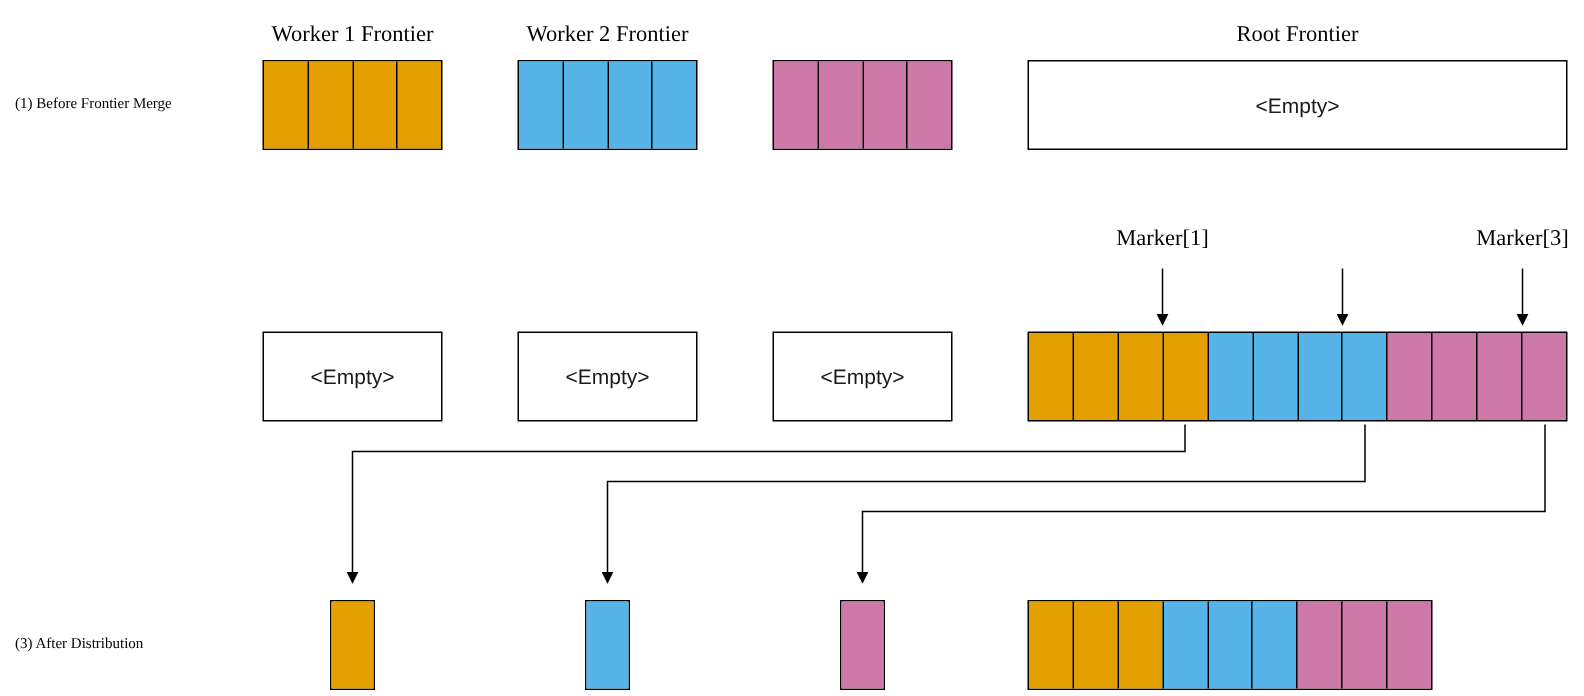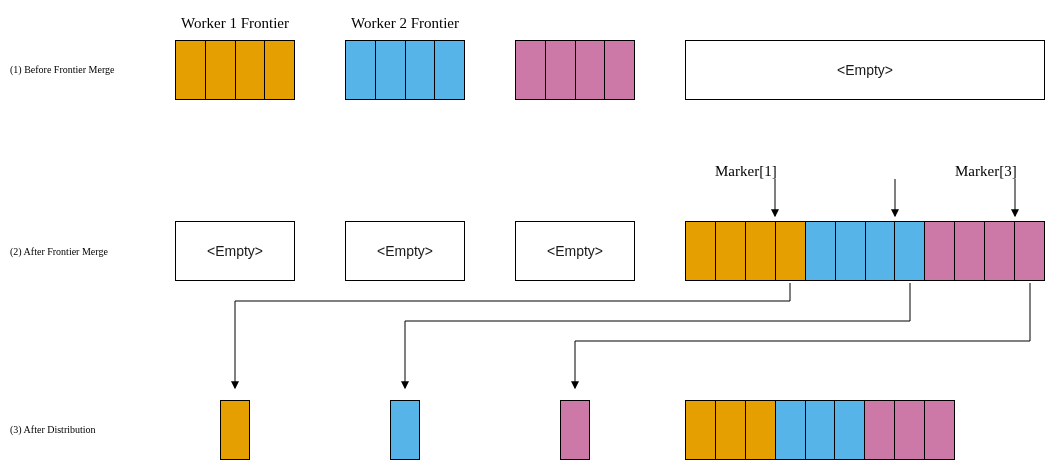--- a/index.html
+++ b/index.html
@@ -33,23 +33,23 @@
     line-height:16px;
     color:#000;
     white-space:nowrap;
   }
   .mlabel{
     position:absolute;
     top:151px;
     width:120px;
     font-size:15px;
     line-height:17px;
+    text-align:center;
     color:#000;
     white-space:nowrap;
-    margin-top:12px;
   }
   .cellbox{
     position:absolute;
     height:60px;
     display:flex;
     box-sizing:border-box;
     border:1px solid var(--line,#000);
     background:#fff;
   }
   .cellbox .cell{
@@ -87,23 +87,23 @@
     <line x1="775" y1="179" x2="775" y2="216" stroke="#000" stroke-width="1" marker-end="url(#ah)"></line>
     <line x1="895" y1="179" x2="895" y2="216" stroke="#000" stroke-width="1" marker-end="url(#ah)"></line>
     <line x1="1015" y1="179" x2="1015" y2="216" stroke="#000" stroke-width="1" marker-end="url(#ah)"></line>
     <polyline points="790,283 790,301 235,301 235,388" fill="none" stroke="#000" stroke-width="1" marker-end="url(#ah)"></polyline>
     <polyline points="910,283 910,321 405,321 405,388" fill="none" stroke="#000" stroke-width="1" marker-end="url(#ah)"></polyline>
     <polyline points="1030,283 1030,341 575,341 575,388" fill="none" stroke="#000" stroke-width="1" marker-end="url(#ah)"></polyline>
   </svg>
 
   <div class="hdr" style="left:155px;width:160px;text-align:center;">Worker 1 Frontier</div>
   <div class="hdr" style="left:325px;width:160px;">Worker 2 Frontier</div>
+  <div class="hdr" style="left:685px;width:360px;">Root Frontier</div>
 
   <div class="rowlabel" style="left:10px;top:62px;">(1) Before Frontier Merge</div>
-  <div class="rowlabel" style="left:10px;top:244px;">(2) After Frontier Merge</div>
   <div class="rowlabel" style="left:10px;top:422px;">(3) After Distribution</div>
 
   <div class="mlabel" style="left:715px;">Marker[1]</div>
   <div class="mlabel" style="left:955px;">Marker[3]</div>
 
   <div class="cellbox" style="left:175px;top:40px;width:120px;">
       <div class="cell" style="background: rgb(230, 159, 0);"></div>
       <div class="cell" style="background: rgb(230, 159, 0);"></div>
       <div class="cell" style="background: rgb(230, 159, 0);"></div>
       <div class="cell" style="background: rgb(230, 159, 0);"></div>

